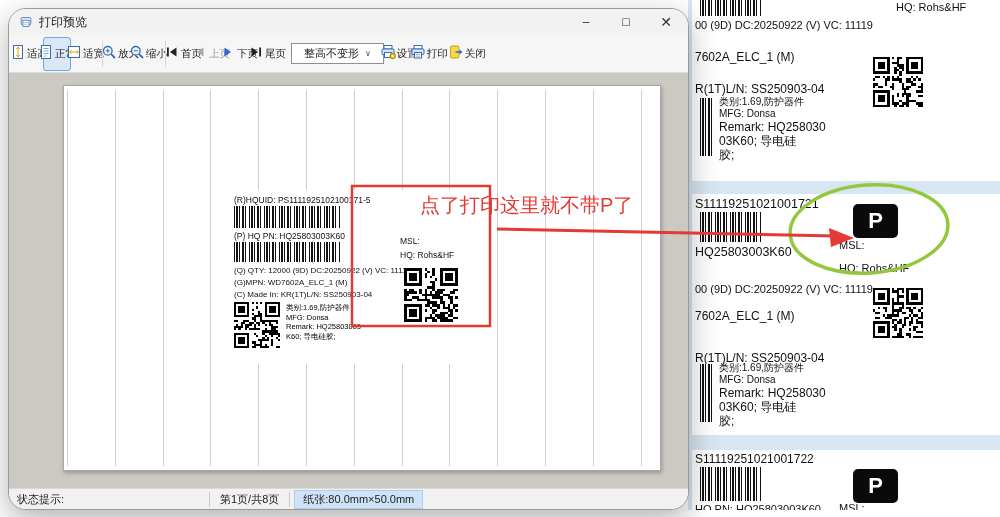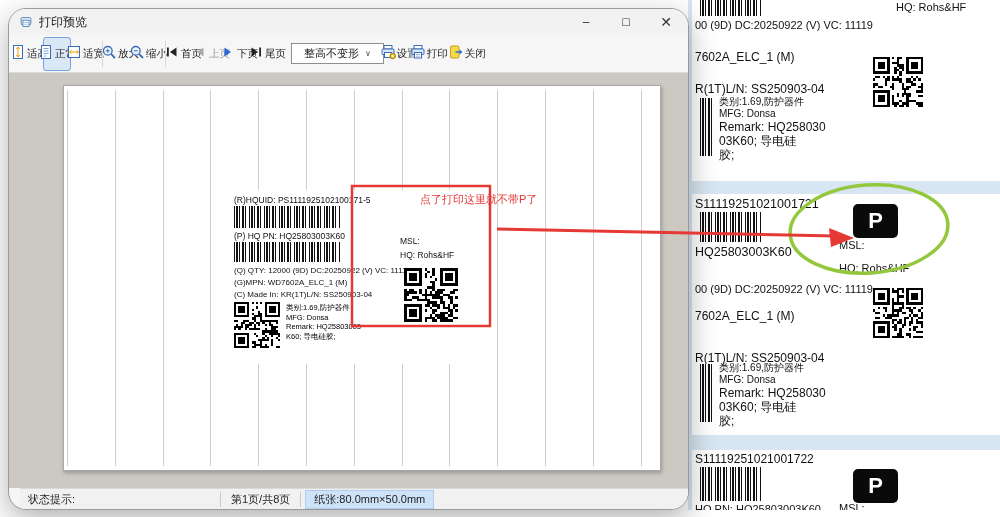--- a/index.html
+++ b/index.html
@@ -41,30 +41,30 @@
 .tb-select .chev{margin-left:6px;font-size:8px;color:#555}
 
 .preview-area{position:relative;height:415px;background:#ccc9c3}
 .page{position:absolute;left:54px;top:12px;width:598px;height:386px;background:#fff;border:1px solid #a8a8a8;
   box-shadow:1px 2px 4px rgba(0,0,0,.25)}
 .page-lines{position:absolute;left:0;right:0;top:4px;bottom:4px;
   background-image:repeating-linear-gradient(90deg,#cfcfcf 0 1px,transparent 1px 47.8px);background-position:3px 0}
 .plabel{position:absolute;left:164px;top:104px;width:266px;height:174px;background:#fff}
 .plabel span{position:absolute;white-space:nowrap;color:#111}
 
-.statusbar{position:absolute;left:11px;bottom:0;width:100%;height:21px;background:#f1f1f1;border-top:1px solid #d9d9d9;
+.statusbar{position:absolute;left:0;bottom:0;width:100%;height:21px;background:#f1f1f1;border-top:1px solid #d9d9d9;
   display:flex;align-items:center;font-size:11px;color:#222}
 .sb-status{width:200px;padding-left:8px}
 .sb-div{width:1px;height:15px;background:#c9c9c9}
 .sb-page{padding:0 10px}
 .sb-paper{background:#cfe3f8;border:1px solid #aecdee;padding:1px 8px;margin-left:4px;white-space:nowrap}
 
 
 .annot-svg{position:absolute;left:0;top:0;width:1000px;height:517px;z-index:60;pointer-events:none}
-.annot-text{position:absolute;left:420px;top:192px;font-size:11px;color:#e53935;z-index:61;white-space:nowrap}
+.annot-text{position:absolute;left:420px;top:192px;font-size:20px;color:#e53935;z-index:61;white-space:nowrap}
 </style>
 </head>
 <body>
 
 <div id="root">
 
   <div class="side-panel">
 
     <div class="card" style="top:0;height:181px">
       <div class="barcode abs" style="left:8px;top:0;width:62px;height:16px"></div>

